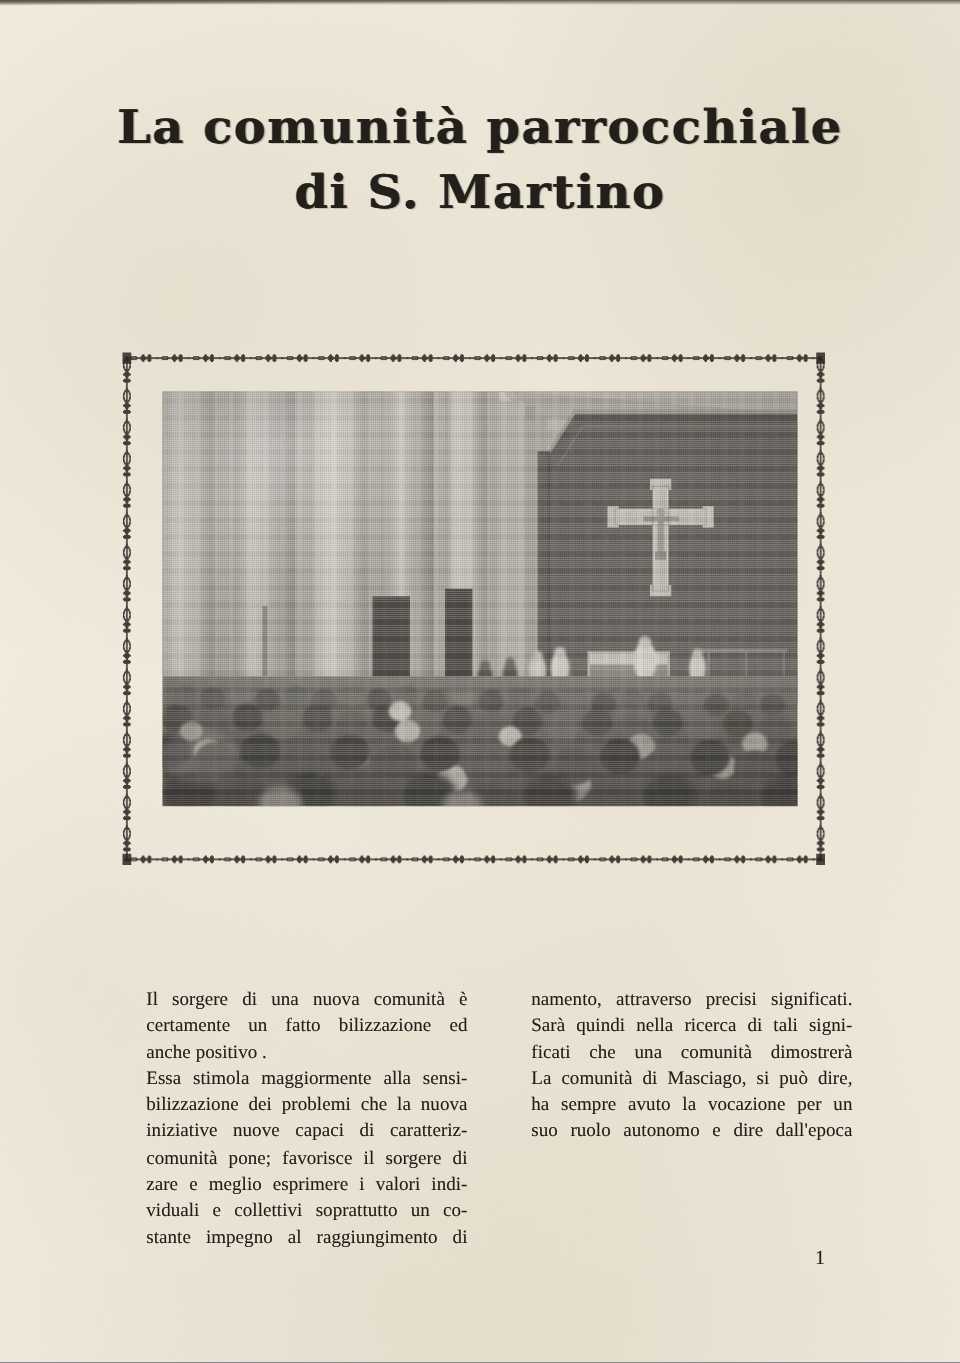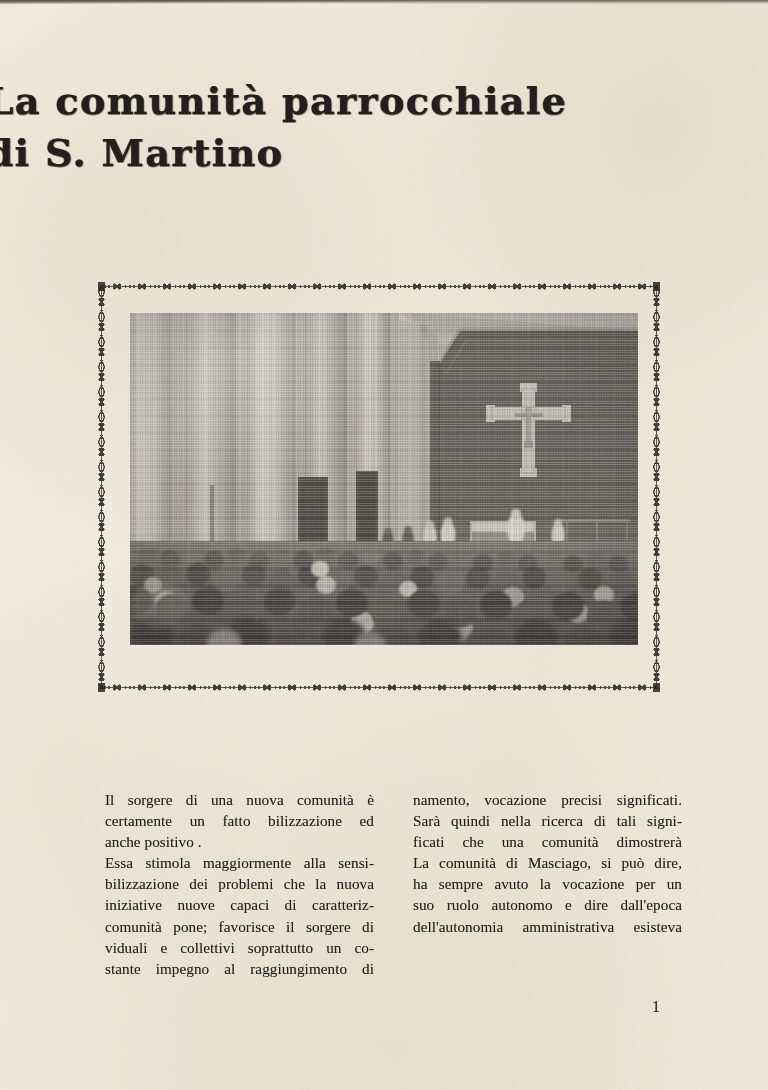--- a/index.html
+++ b/index.html
@@ -61,20 +61,21 @@
     height: 4px;
     background: linear-gradient(180deg, rgba(58,54,48,.75), rgba(58,54,48,0));
   }
 
   
   #title-block {
     position: absolute;
     left: 0;
     top: 78px;
     width: 768px;
+    text-align: center;
   }
   .title-line {
     font-family: "DejaVu Serif", "Liberation Serif", serif;
     font-weight: bold;
     color: #23201b;
     letter-spacing: 1.2px;
     white-space: nowrap;
     text-shadow:
        0.6px 0 0 rgba(35,32,27,.55),
       -0.6px 0 0 rgba(35,32,27,.35),
@@ -190,21 +191,21 @@
   #columns {
     position: absolute;
     left: 102px;
     top: 789px;
     width: 580px;
     display: flex;
     gap: 36px;
   }
   .column { width: 272px; }
   .para {
-    margin: 0 0 0 3px;
+    margin: 0 0 0 15px;
     font-size: 15.2px;
     line-height: 21.1px;
     text-align: justify;
     text-justify: inter-word;
     color: #211e19;
     letter-spacing: .05px;
   }
   .para + .para { margin-top: 0px; }
   .para .ln { display: block; white-space: nowrap; }
   
@@ -519,35 +520,35 @@
       <p class="para soft-ink">
         <span class="ln j">Il sorgere di una nuova comunità è</span>
         <span class="ln j">certamente un fatto bilizzazione ed</span>
         <span class="ln">anche positivo .</span>
       </p>
       <p class="para soft-ink">
         <span class="ln j">Essa stimola maggiormente alla sensi-</span>
         <span class="ln j">bilizzazione dei problemi che la nuova</span>
         <span class="ln j">iniziative nuove capaci di caratteriz-</span>
         <span class="ln j">comunità pone; favorisce il sorgere di</span>
+        <span class="ln j">zare e meglio esprimere i valori indi-</span>
         <span class="ln j">viduali e collettivi soprattutto un co-</span>
         <span class="ln j">stante impegno al raggiungimento di</span>
       </p>
     </div>
 
     <div class="column">
       <p class="para soft-ink">
-        <span class="ln j">namento, vocazione precisi significati.</span>
+        <span class="ln j">namento, attraverso precisi significati.</span>
         <span class="ln j">Sarà quindi nella ricerca di tali signi-</span>
         <span class="ln j">ficati che una comunità dimostrerà</span>
       </p>
       <p class="para soft-ink">
         <span class="ln j">La comunità di Masciago, si può dire,</span>
         <span class="ln j">ha sempre avuto la vocazione per un</span>
         <span class="ln j">suo ruolo autonomo e dire dall'epoca</span>
-        <span class="ln j">dell'autonomia amministrativa esisteva</span>
       </p>
     </div>
   </div>
 
   <div id="page-number" class="soft-ink">1</div>
 
 </div>
 
 </body></html>

